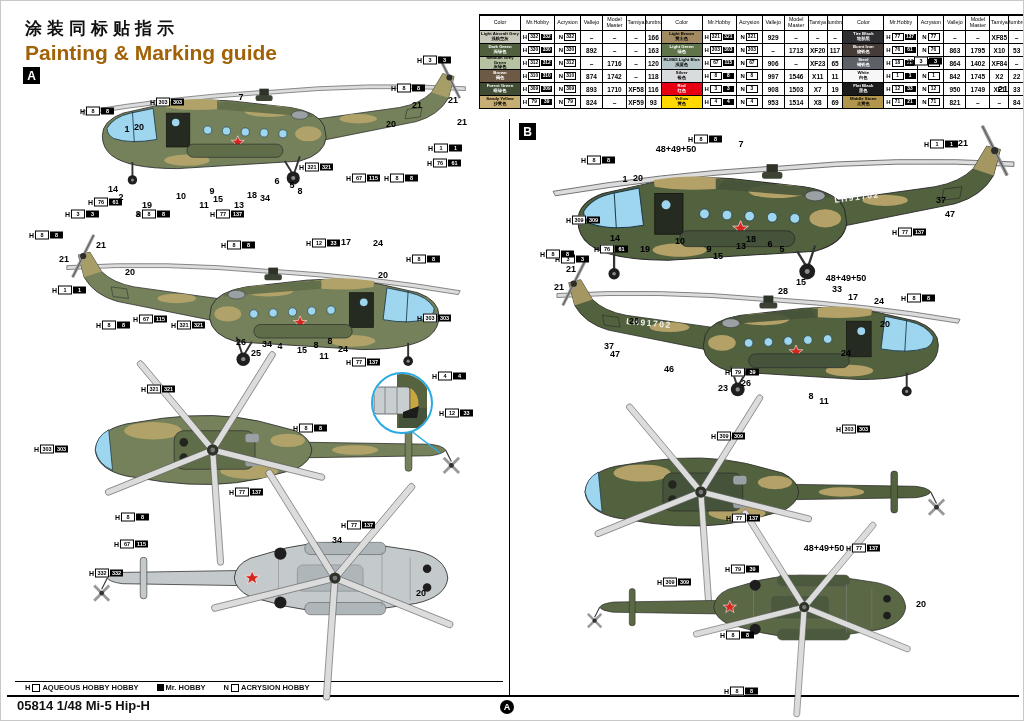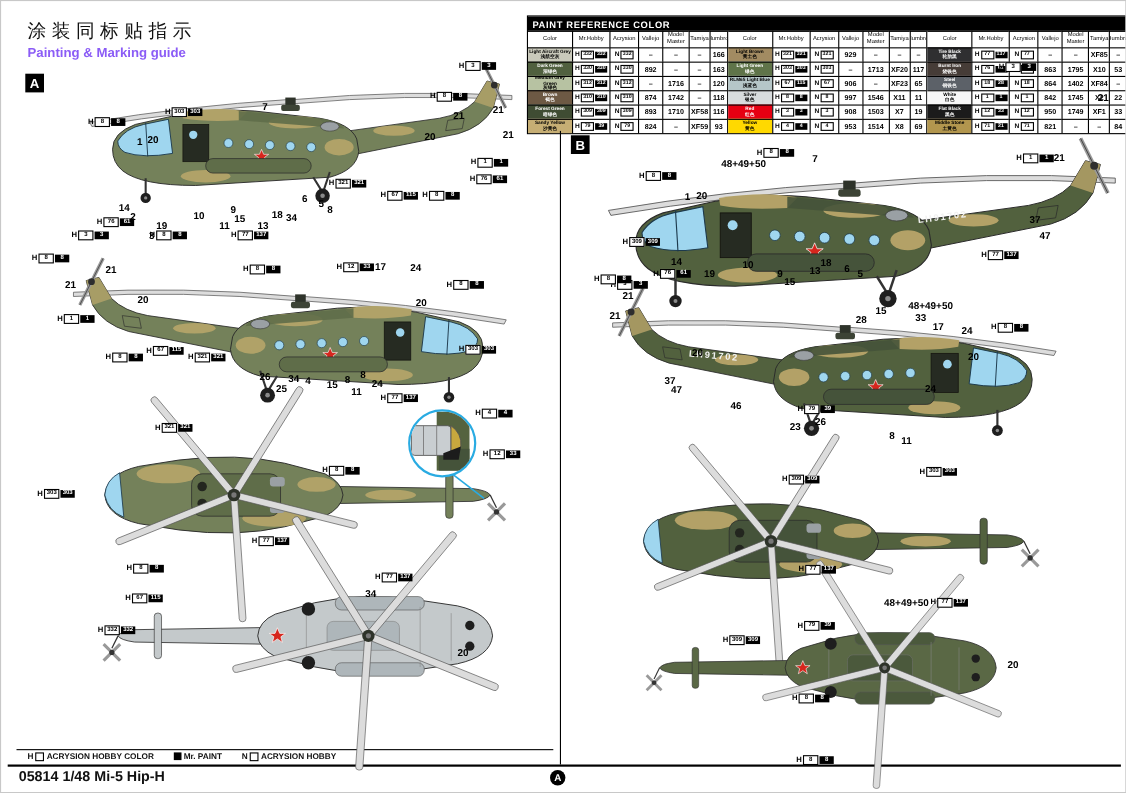--- a/index.html
+++ b/index.html
@@ -1,20 +1,20 @@
 <!DOCTYPE html>
 <html><head>
 <meta charset="utf-8">
 <style>
   html,body{margin:0;padding:0;}
   body{width:1024px;height:721px;position:relative;background:#fff;overflow:hidden;
        font-family:"Liberation Sans",sans-serif;border:1px solid #c8c8c8;box-sizing:border-box;}
   
-  .t-cn{position:absolute;left:24px;top:16px;font-size:17px;font-weight:normal;letter-spacing:5px;color:#111;text-align:center;}
-  .t-en{position:absolute;left:24px;top:40px;font-size:12px;font-weight:bold;color:#8b5cf6;}
+  .t-cn{position:absolute;left:24px;top:16px;font-size:17px;font-weight:bold;letter-spacing:5px;color:#111;text-align:center;}
+  .t-en{position:absolute;left:24px;top:40px;font-size:21px;font-weight:bold;color:#a16207;}
   .secbox{position:absolute;width:17px;height:17px;background:#000;color:#fff;font-weight:bold;
           font-size:12px;display:flex;align-items:center;justify-content:center;}
   .secbox.a{left:22px;top:66px;}
   .secbox.b{left:518px;top:122px;}
   
   .ptable{position:absolute;left:478px;top:13px;width:546px;border:1.5px solid #000;background:#fff;box-sizing:border-box;}
   .pt-title{background:#000;color:#fff;font-size:8.5px;font-weight:bold;letter-spacing:.6px;padding:2px 4px 1px 4px;}
   .pt-groups{display:flex;}
   .pgroup{flex:1;border-left:1px solid #000;min-width:0;}
   .pgroup:first-child{border-left:none;}
@@ -207,21 +207,20 @@
     </symbol>
   </defs>
 </svg>
 
 <div class="t-cn">涂装同标贴指示</div>
 <div class="t-en">Painting &amp; Marking guide</div>
 <div class="secbox a">A</div>
 <div class="secbox b">B</div>
 
 <div class="ptable">
-  <div class="pt-title">PAINT  REFERENCE COLOR</div>
   <div class="pt-groups">
       <div class="pgroup">
         <div class="prow phead">
           <div class="pcell h c0">Color</div>
           <div class="pcell h c1">Mr.Hobby</div>
           <div class="pcell h c2">Acrysion</div>
           <div class="pcell h c3">Vallejo</div>
           <div class="pcell h c4">Model Master</div>
           <div class="pcell h c5">Tamiya</div>
           <div class="pcell h c6">Humbrol</div>
@@ -982,25 +981,25 @@
     <div class="tailcode" style="left: 856px; top: 196px; transform: translate(-50%, -50%) rotate(-7deg);">LH91702</div>
     <div class="tailcode" style="left: 648px; top: 322px; transform: translate(-50%, -50%) rotate(5deg);">LH91702</div>
   </div>
 
 <div class="vdivider"></div>
 <div class="thinline"></div>
 <div class="legend">
   <span class="lg-item">
     <b>H</b>
     <span class="lg-box"></span>
-    <span>ACRYSION HOBBY COLOR</span>
+    <span>AQUEOUS HOBBY HOBBY</span>
   </span>
   <span class="lg-item">
     <span class="lg-box black"></span>
-    <span>Mr. PAINT</span>
+    <span>Mr. HOBBY</span>
   </span>
   <span class="lg-item">
     <b>N</b>
     <span class="lg-box"></span>
     <span>ACRYSION HOBBY</span>
   </span>
 </div>
 <div class="thickline"></div>
 <div class="kit">05814 1/48 Mi-5 Hip-H</div>
 <div class="pagemark">A</div>

